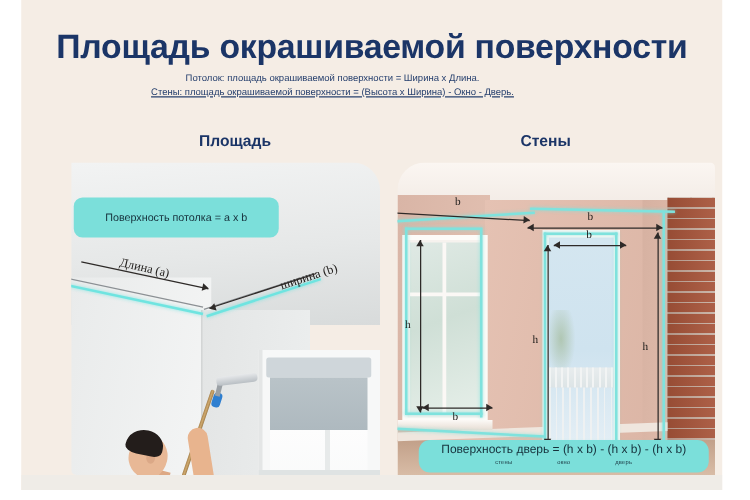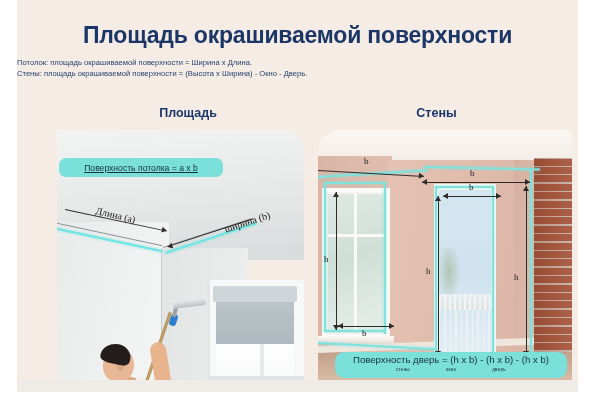--- a/index.html
+++ b/index.html
@@ -4,26 +4,26 @@
 <style>
   html,body{margin:0;padding:0;background:#ffffff;}
   body{width:600px;height:400px;overflow:hidden;
        font-family:"Liberation Sans","DejaVu Sans",sans-serif;}
 
   #slide{position:absolute;left:17px;top:0;width:561px;height:392px;
          background:#F5EDE5;overflow:hidden;}
 
   
   #title{position:absolute;left:0;top:22px;width:561px;text-align:center;
-         font-size:23px;font-weight:bold;color:#1B3567;letter-spacing:-0.2px;
+         font-size:27px;font-weight:bold;color:#1B3567;letter-spacing:-0.2px;
          white-space:nowrap;}
-  .sub{position:absolute;width:498px;text-align:left;font-size:7.6px;
+  .sub{position:absolute;width:498px;text-align:center;font-size:7.6px;
        color:#27406E;white-space:nowrap;}
   #sub1{top:58px;}
-  #sub2{top:69px;}
+  #sub2{top:69px;text-decoration:underline;}
 
   .sec-head{position:absolute;font-size:12.5px;font-weight:bold;color:#1B3567;
             text-align:center;white-space:nowrap;}
   #head-left{left:55px;top:106px;width:232px;}
   #head-right{left:301px;top:106px;width:237px;}
 
   
   .photo{position:absolute;overflow:hidden;}
   #photo-left{left:40px;top:130px;width:247px;height:250px;
               border-top-right-radius:22px;border-bottom-left-radius:4px;}
@@ -151,21 +151,21 @@
   .arrow-s{position:absolute;height:1.3px;background:#2e2a28;
      transform-origin:0 50%;}
   .arrow-s::after{content:"";position:absolute;right:0;top:-2.6px;width:0;height:0;
      border-top:3.2px solid transparent;border-bottom:3.2px solid transparent;
      border-left:5px solid #2e2a28;}
 
   
   .banner{position:absolute;background:#7BDFDA;border-radius:7px;
           display:flex;align-items:center;justify-content:center;
           color:#16313c;white-space:nowrap;}
-  #banner-left{left:42px;top:158px;width:164px;height:19px;font-size:8.6px;text-decoration:underline;}
+  #banner-left{left:42px;top:158px;width:164px;height:32px;font-size:8.6px;}
   #banner-right{left:318px;top:352px;width:232px;height:26px;font-size:9.4px;
                 border-radius:9px;flex-direction:column;justify-content:flex-start;
                 padding-top:2px;box-sizing:border-box;}
   #banner-right .formula{font-size:9.6px;line-height:12px;}
   #banner-right .legend{display:flex;width:100%;justify-content:center;
       gap:22px;font-size:4.6px;margin-top:1px;letter-spacing:.2px;}
   #banner-right .legend span{min-width:26px;text-align:center;}
 
   
   #gutter{position:absolute;left:578px;top:0;width:22px;height:400px;background:#fff;}

